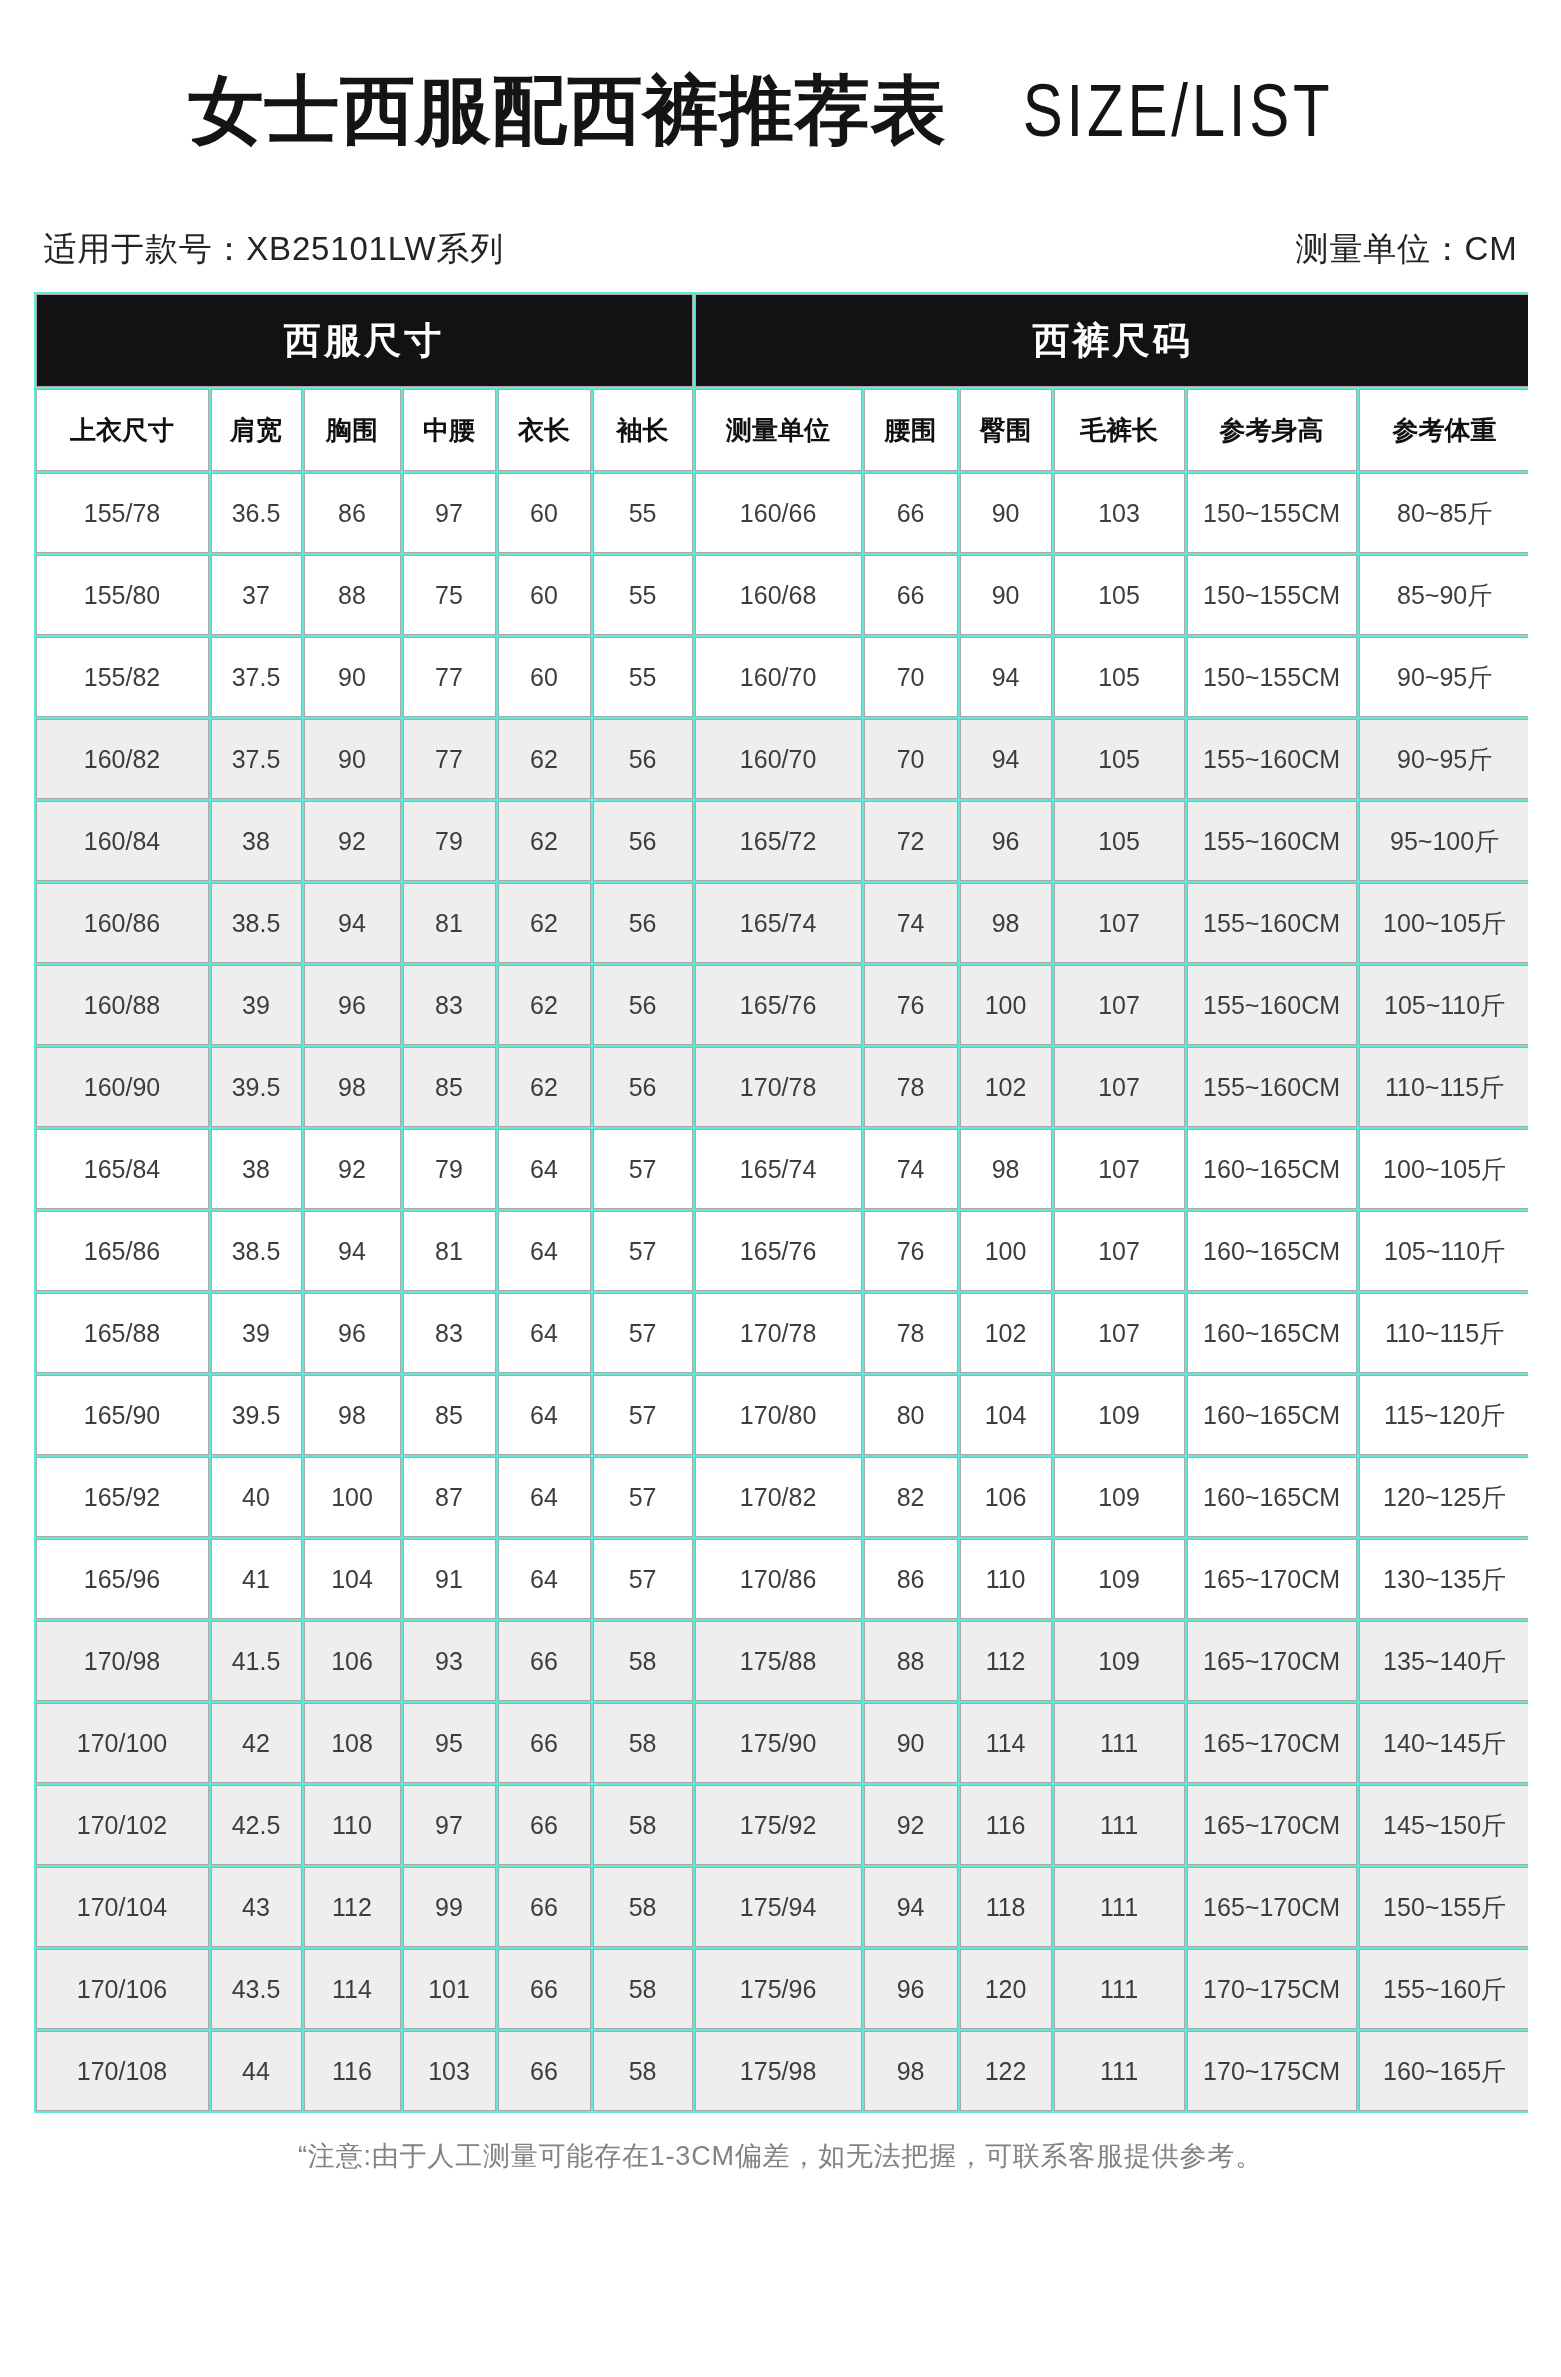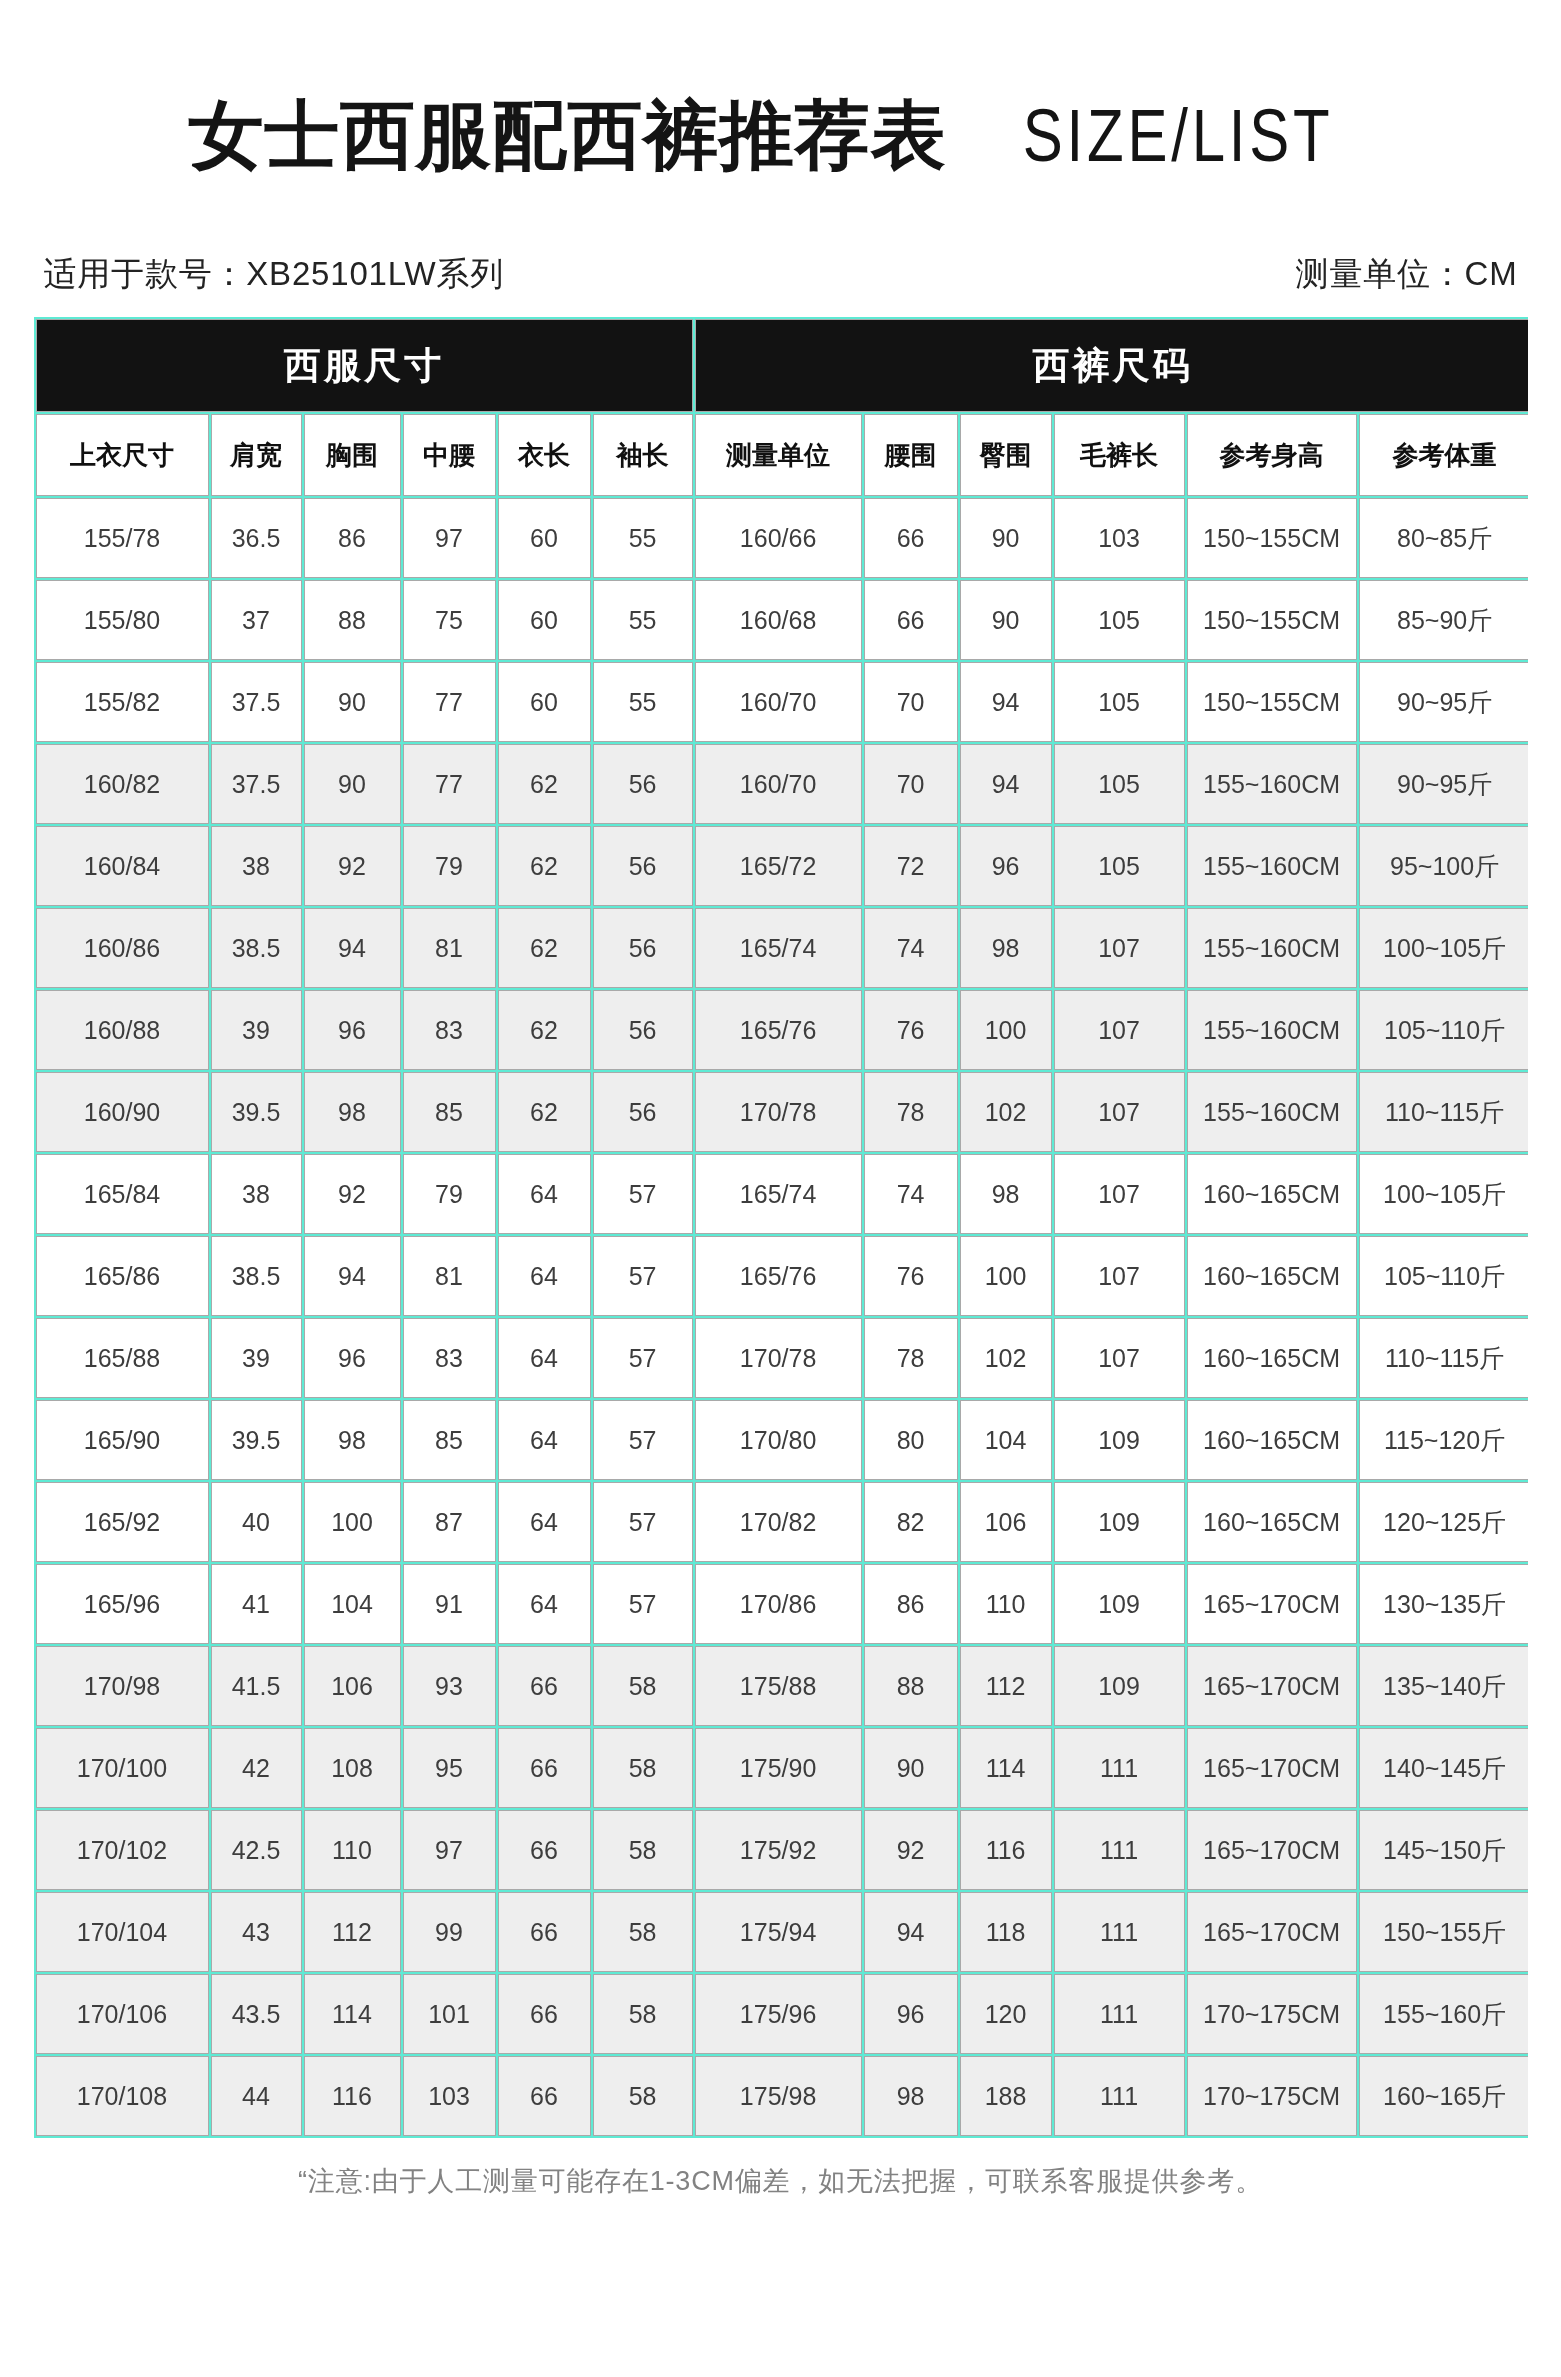--- a/index.html
+++ b/index.html
@@ -1,19 +1,19 @@
 <!DOCTYPE html>
 <html style="--header-bg: #121212; --header-text: #ffffff; --shaded-row-bg: #eeeeee; --border: #a9a9a9; --cell-text: #3d3d3d; --footer-text: #828282;font-size:12.5px"><head>
 <meta charset="utf-8">
 <style>
   html, body { margin:0; padding:0; background:#ffffff; }
   body { font-family:"Liberation Sans","DejaVu Sans",sans-serif; }
   .page {
     position:relative; width:1494px; min-height:2377px; margin:0 auto;
-    background:#ffffff; box-sizing:border-box; padding-top:87px; overflow:hidden;
+    background:#ffffff; box-sizing:border-box; padding-top:62px; overflow:hidden;
   }
   .title {
     margin:0; text-align:center; white-space:nowrap;
     font-size:75px; line-height:1.28; color:#141414;
   }
   .title-zh { font-weight:bold; letter-spacing:0.8px; }
   .title-en {
     display:inline-block; font-weight:200; letter-spacing:4.7px; margin-left:17px;
     transform:scaleX(0.8);
   }
@@ -368,21 +368,21 @@
         </tr>
         <tr class="shaded">
           <td class="cell">170/108</td>
           <td class="cell">44</td>
           <td class="cell">116</td>
           <td class="cell">103</td>
           <td class="cell">66</td>
           <td class="cell">58</td>
           <td class="cell">175/98</td>
           <td class="cell">98</td>
-          <td class="cell">188</td>
+          <td class="cell">122</td>
           <td class="cell">111</td>
           <td class="cell">170~175CM</td>
           <td class="cell">160~165斤</td>
         </tr>
       </tbody>
   </table>
 
   <p class="footer-note">“注意:由于人工测量可能存在1-3CM偏差，如无法把握，可联系客服提供参考。</p>
 
 </div>

